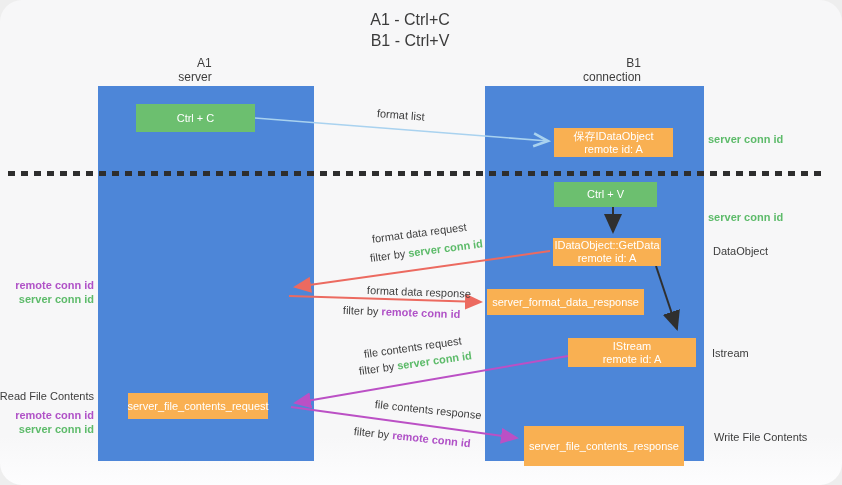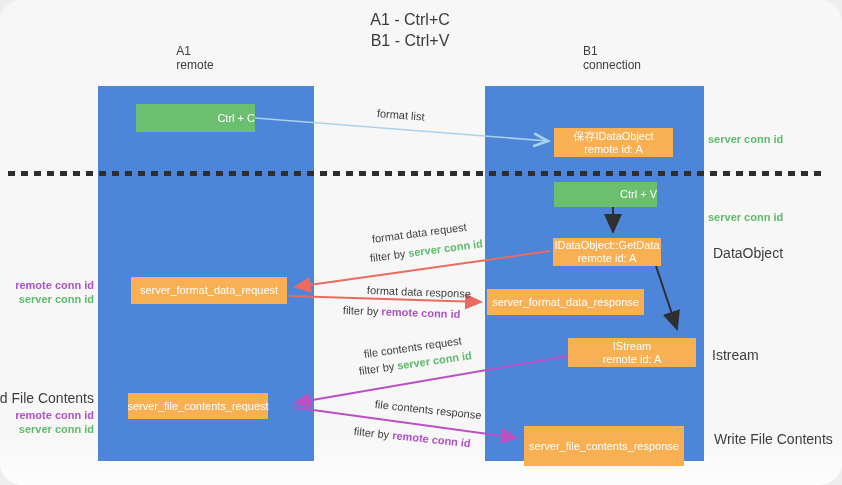--- a/index.html
+++ b/index.html
@@ -7,60 +7,60 @@
     position:relative;width:842px;height:485px;overflow:hidden;
     background:linear-gradient(180deg,#f7f7f8 0%,#f7f7f8 90%,#fdfdfe 100%);
     font-family:"Liberation Sans",sans-serif;color:#3d3d3d;border-radius:22px;
   }
   .title{
     position:absolute;left:410px;top:9px;transform:translateX(-50%);
     text-align:center;font-size:16px;line-height:21px;color:#3b3b3b;
   }
   .lane{position:absolute;top:86px;height:375px;background:#4d86d8;}
   .lane-header{
-    position:absolute;top:44px;transform:translateX(-50%);
-    text-align:left;font-size:12px;line-height:14px;color:#3d3d3d;white-space:nowrap;
+    position:absolute;top:56px;transform:translateX(-50%);
+    text-align:right;font-size:12px;line-height:14px;color:#3d3d3d;white-space:nowrap;
   }
   .sep{
     position:absolute;left:8px;top:171px;width:818px;height:5px;
     background:repeating-linear-gradient(90deg,#2e2e2e 0 7px,transparent 7px 13px);
     z-index:3;
   }
   .node{
     position:absolute;display:flex;flex-direction:column;align-items:center;justify-content:center;
     color:#fff;font-size:11px;line-height:13px;text-align:center;white-space:nowrap;z-index:2;
   }
-  .node.green{background:#6cbf6f;align-items:flex-end;}
+  .node.green{background:#6cbf6f;}
   .node.orange{background:#f9b052;}
   svg.arrows{position:absolute;left:0;top:0;z-index:1;}
   .flabel{
     position:absolute;font-size:11px;color:#3e3e3e;white-space:nowrap;
     transform-origin:left center;z-index:2;
   }
   .key-green{color:#5dbb6a;font-weight:bold;}
   .key-purple{color:#b052c7;font-weight:bold;}
   .ann{position:absolute;font-size:11px;white-space:nowrap;z-index:2;}
   .ann.green{color:#5dbb6a;font-weight:bold;}
   .ann.purple{color:#b052c7;font-weight:bold;}
-  .ann.dark{color:#3d3d3d;font-size:14px;}
+  .ann.dark{color:#3d3d3d;font-size:11px;}
   .ann-left{right:748px;text-align:right;}
 </style>
 </head>
 <body>
 
 <div class="stage">
 
   <div class="title">
     <div>A1 - Ctrl+C</div>
     <div>B1 - Ctrl+V</div>
   </div>
 
   <div class="lane-header" style="left:195px;">
     <div>A1</div>
-    <div>remote</div>
+    <div>server</div>
   </div>
   <div class="lane-header" style="left:596px;margin-left:16px;">
     <div>B1</div>
     <div>connection</div>
   </div>
 
   <div class="lane" style="left:98px;width:216px;"></div>
   <div class="lane" style="left:485px;width:219px;"></div>
 
   <svg class="arrows" width="842" height="485" viewBox="0 0 842 485">
@@ -93,23 +93,20 @@
   <div class="node orange" style="left:554px;top:128px;width:119px;height:29px;">
     <span>保存IDataObject</span>
     <span>remote id: A</span>
   </div>
   <div class="node green" style="left:554px;top:182px;width:103px;height:25px;">
     <span>Ctrl + V</span>
   </div>
   <div class="node orange" style="left:553px;top:238px;width:108px;height:28px;">
     <span>IDataObject::GetData</span>
     <span>remote id: A</span>
-  </div>
-  <div class="node orange" style="left:131px;top:277px;width:156px;height:27px;">
-    <span>server_format_data_request</span>
   </div>
   <div class="node orange" style="left:487px;top:289px;width:157px;height:26px;">
     <span>server_format_data_response</span>
   </div>
   <div class="node orange" style="left:568px;top:338px;width:128px;height:29px;">
     <span>IStream</span>
     <span>remote id: A</span>
   </div>
   <div class="node orange" style="left:128px;top:393px;width:140px;height:26px;">
     <span>server_file_contents_request</span>

